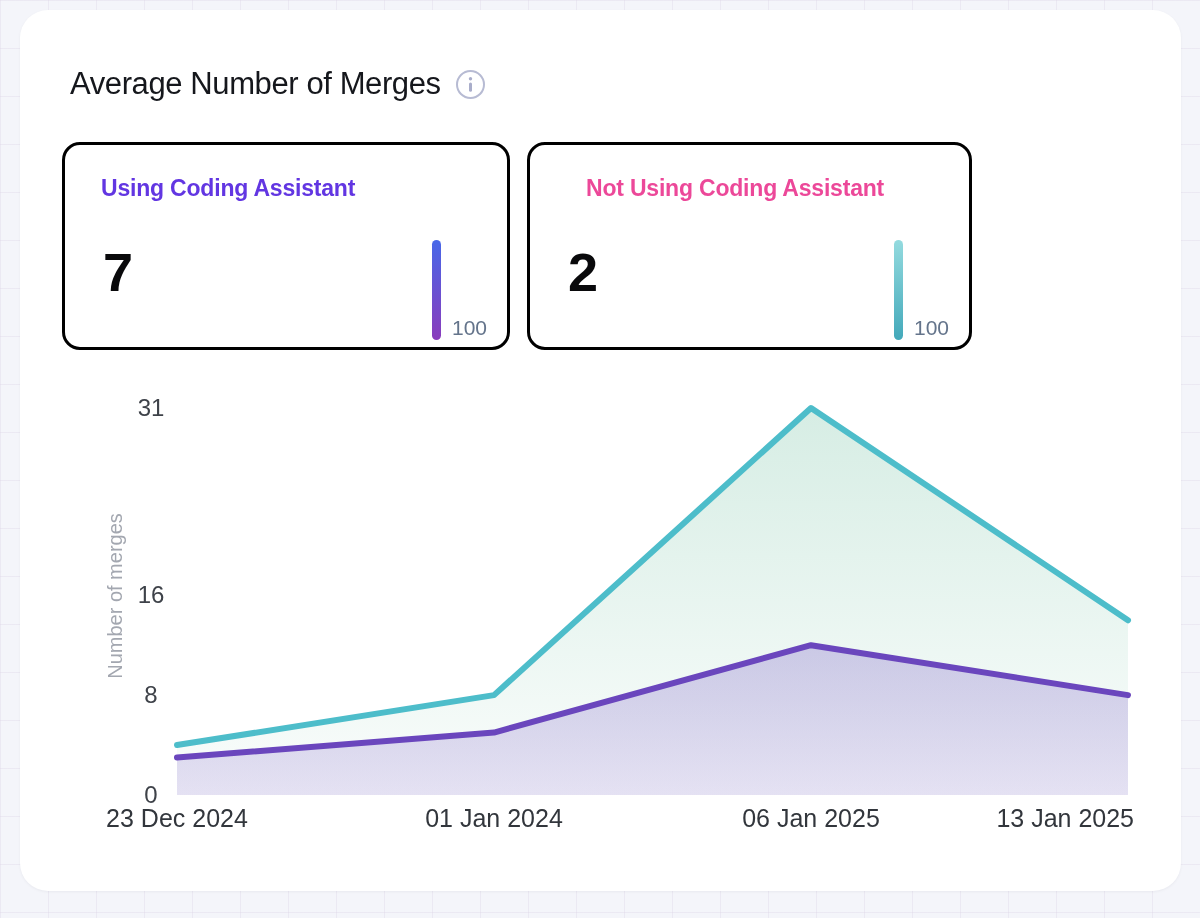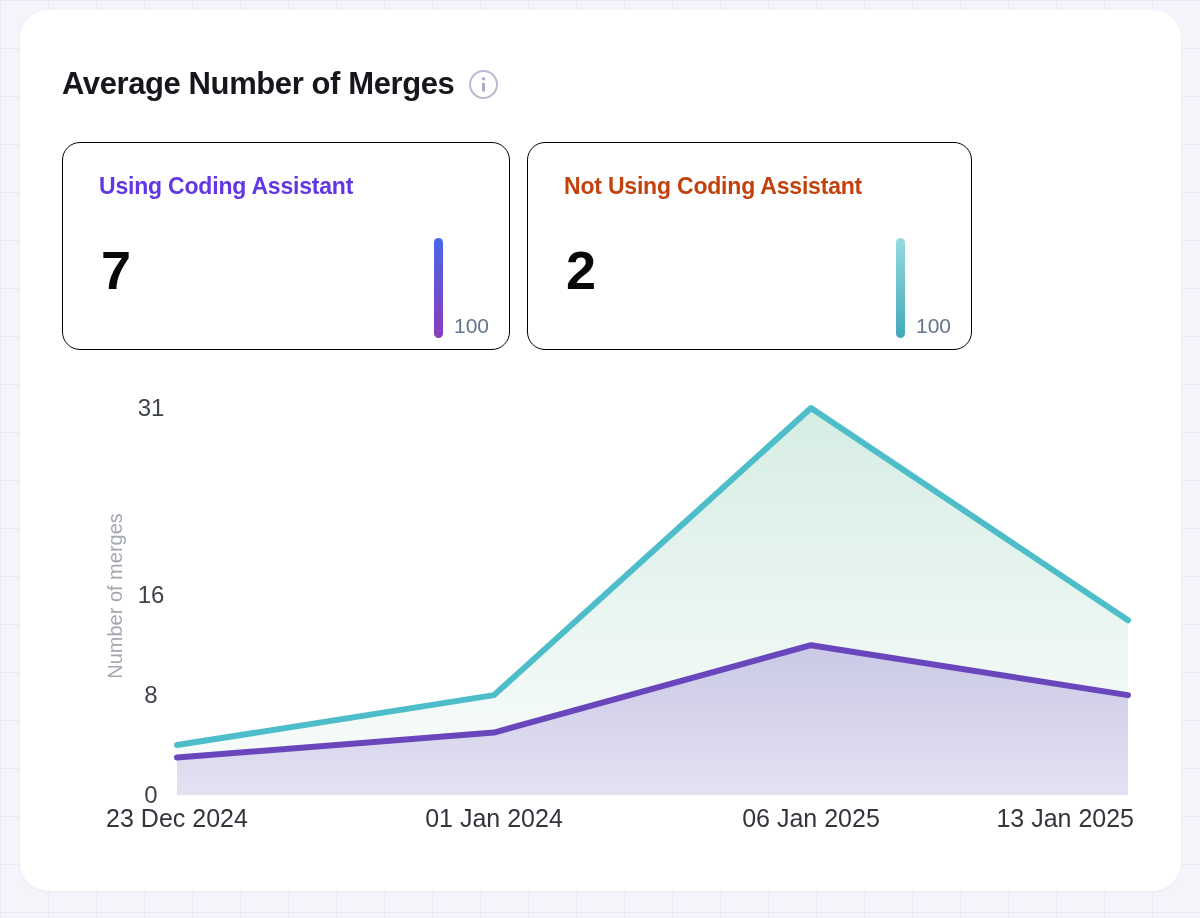--- a/index.html
+++ b/index.html
@@ -16,29 +16,29 @@
   .panel {
     position:absolute; left:20px; top:10px; width:1161px; height:881px;
     background:#ffffff; border-radius:28px;
     box-shadow:0 1px 3px rgba(16,24,40,.05);
   }
   .title-row {
     position:absolute; left:42px; top:56px;
     display:flex; align-items:center; gap:14px;
   }
   .panel-title {
-    font-size:31px; font-weight:700; color:#15171c; letter-spacing:-.4px;
+    font-size:31px; font-weight:400; color:#15171c; letter-spacing:-.4px;margin-left:8px;
   }
   .info-btn { width:31px; height:31px; display:block; cursor:pointer; }
   .cards-row {
     position:absolute; left:42px; top:132px; display:flex; gap:17px;
   }
   .stat-card {
     position:relative; height:208px;
-    background:#ffffff; border:1px solid #000000; border-radius:18px;
+    background:#ffffff; border:3px solid #000000; border-radius:18px;
   }
   .stat-card.c1 { width:448px; }
   .stat-card.c2 { width:445px; }
   .stat-label {
     position:absolute; left:36px; top:30px;
     font-size:23px; font-weight:700; letter-spacing:-.2px;
   }
   .stat-value {
     position:absolute; left:38px; top:96px;
     font-size:54px; font-weight:700; color:#09090b; letter-spacing:-1px;
@@ -78,21 +78,21 @@
     <div class="stat-card c1">
       <div class="stat-label" style="color: rgb(98, 54, 226);">Using Coding Assistant</div>
       <div class="stat-value">7</div>
       <div class="gauge">
         <div class="gauge-bar" style="background: linear-gradient(rgb(71, 103, 232), rgb(138, 60, 188));"></div>
         <div class="gauge-max">100</div>
       </div>
     </div>
 
     <div class="stat-card c2">
-      <div class="stat-label" style="color: #c2410c;">Not Using Coding Assistant</div>
+      <div class="stat-label" style="color: #ec4899; margin-left: 20px;">Not Using Coding Assistant</div>
       <div class="stat-value">2</div>
       <div class="gauge">
         <div class="gauge-bar" style="background: linear-gradient(rgb(148, 219, 223), rgb(67, 169, 186));"></div>
         <div class="gauge-max">100</div>
       </div>
     </div>
 
   </div>
 
   <div class="chart-wrap">

